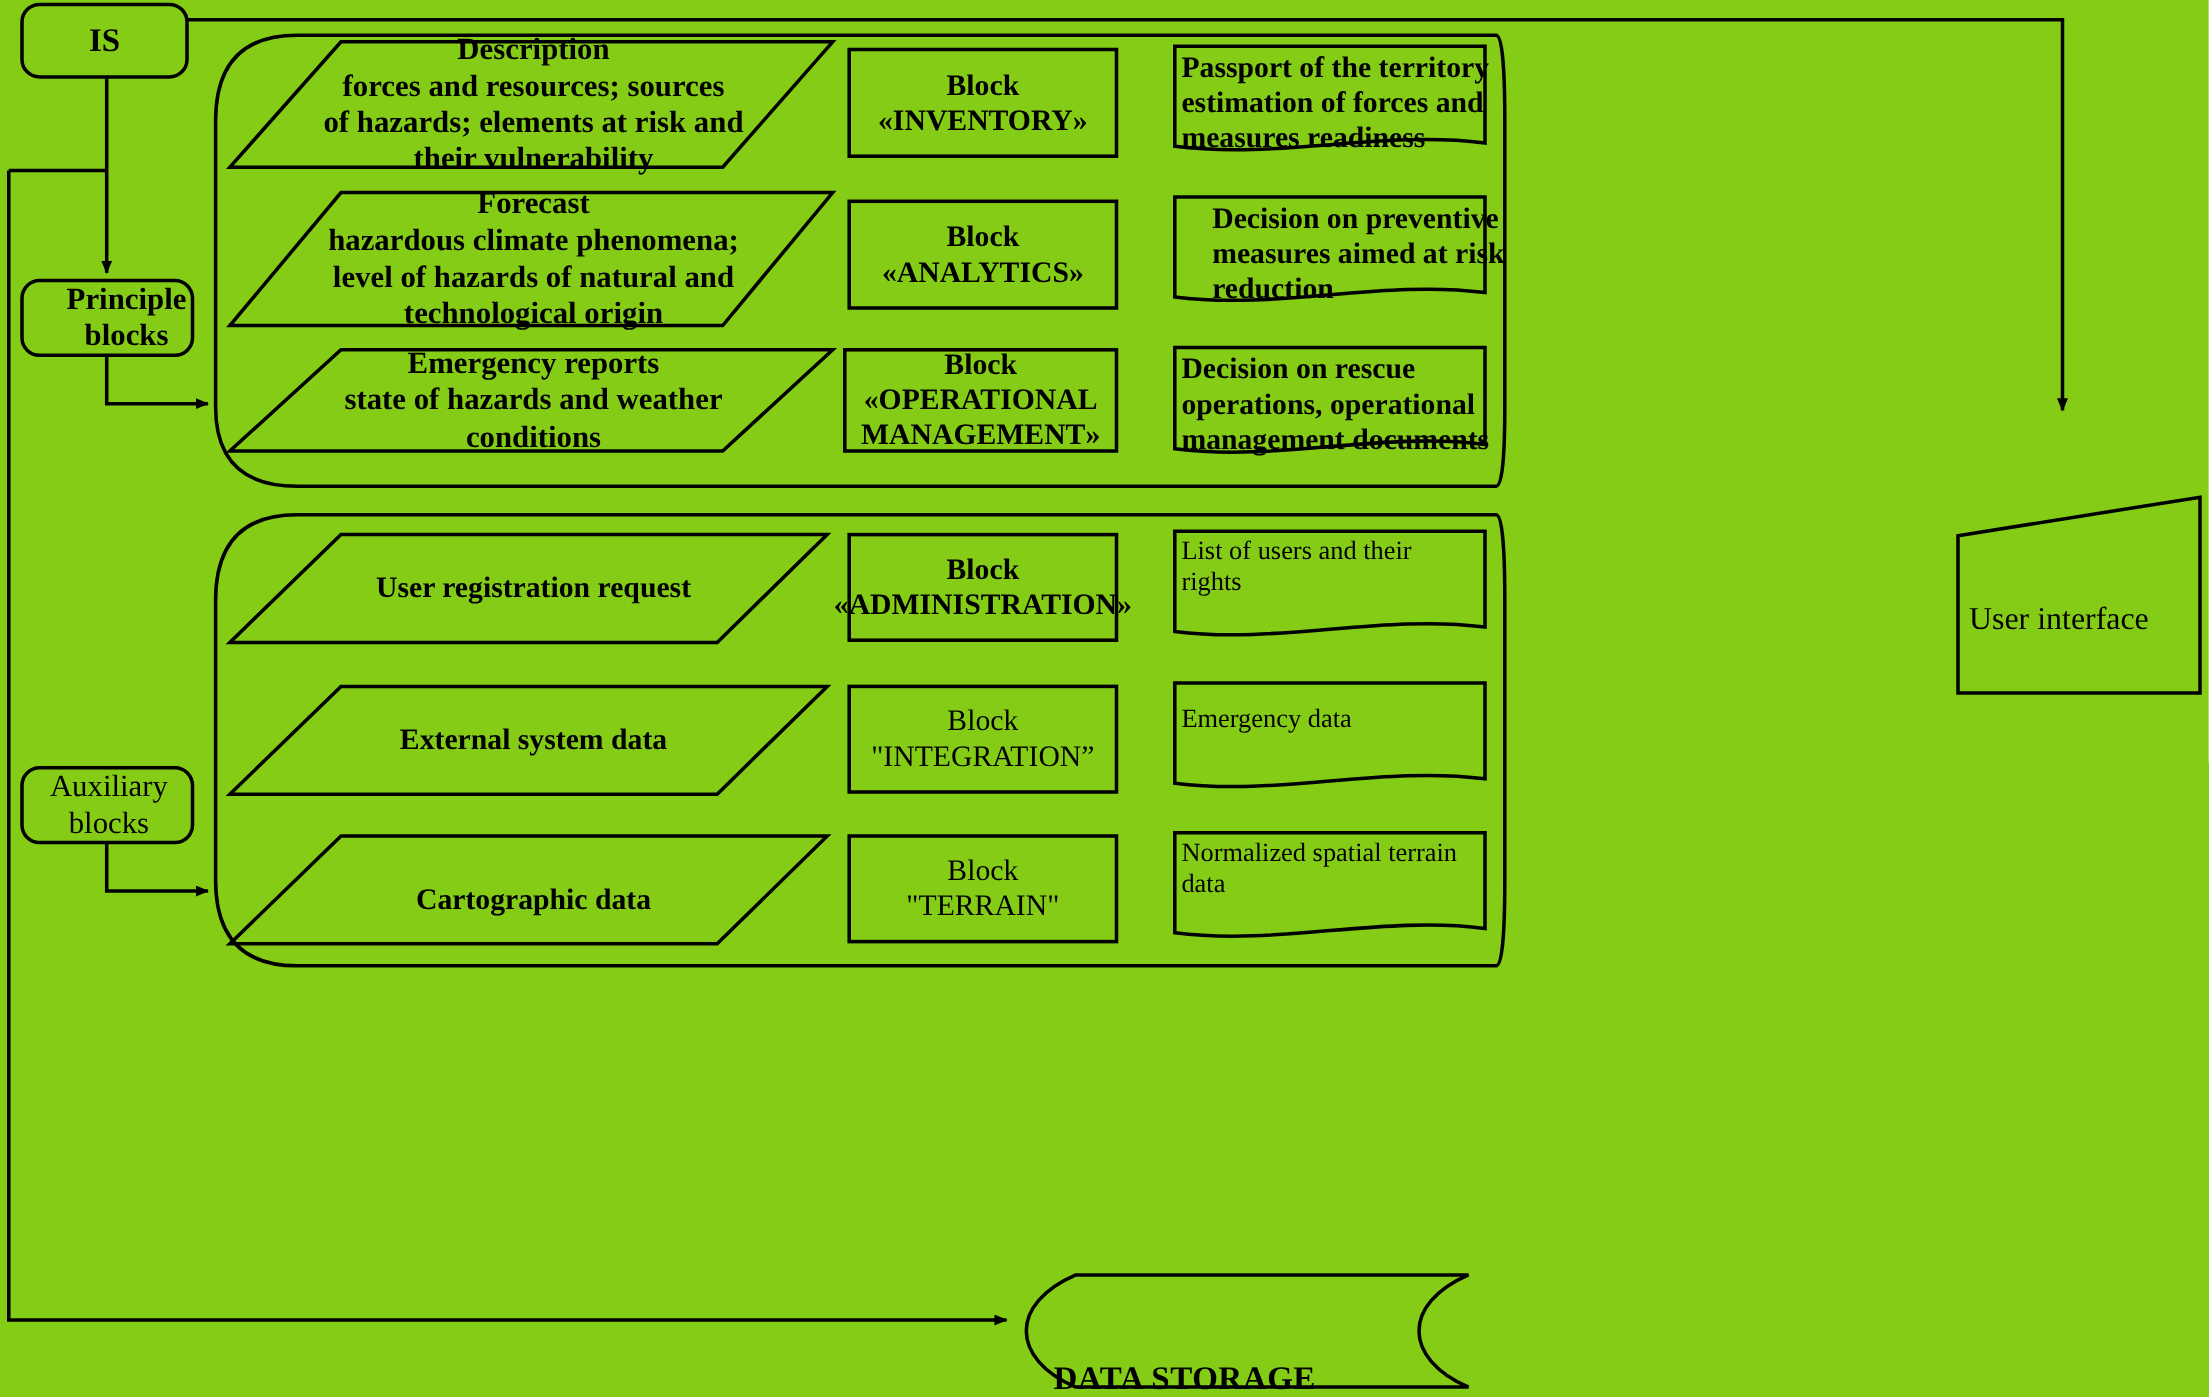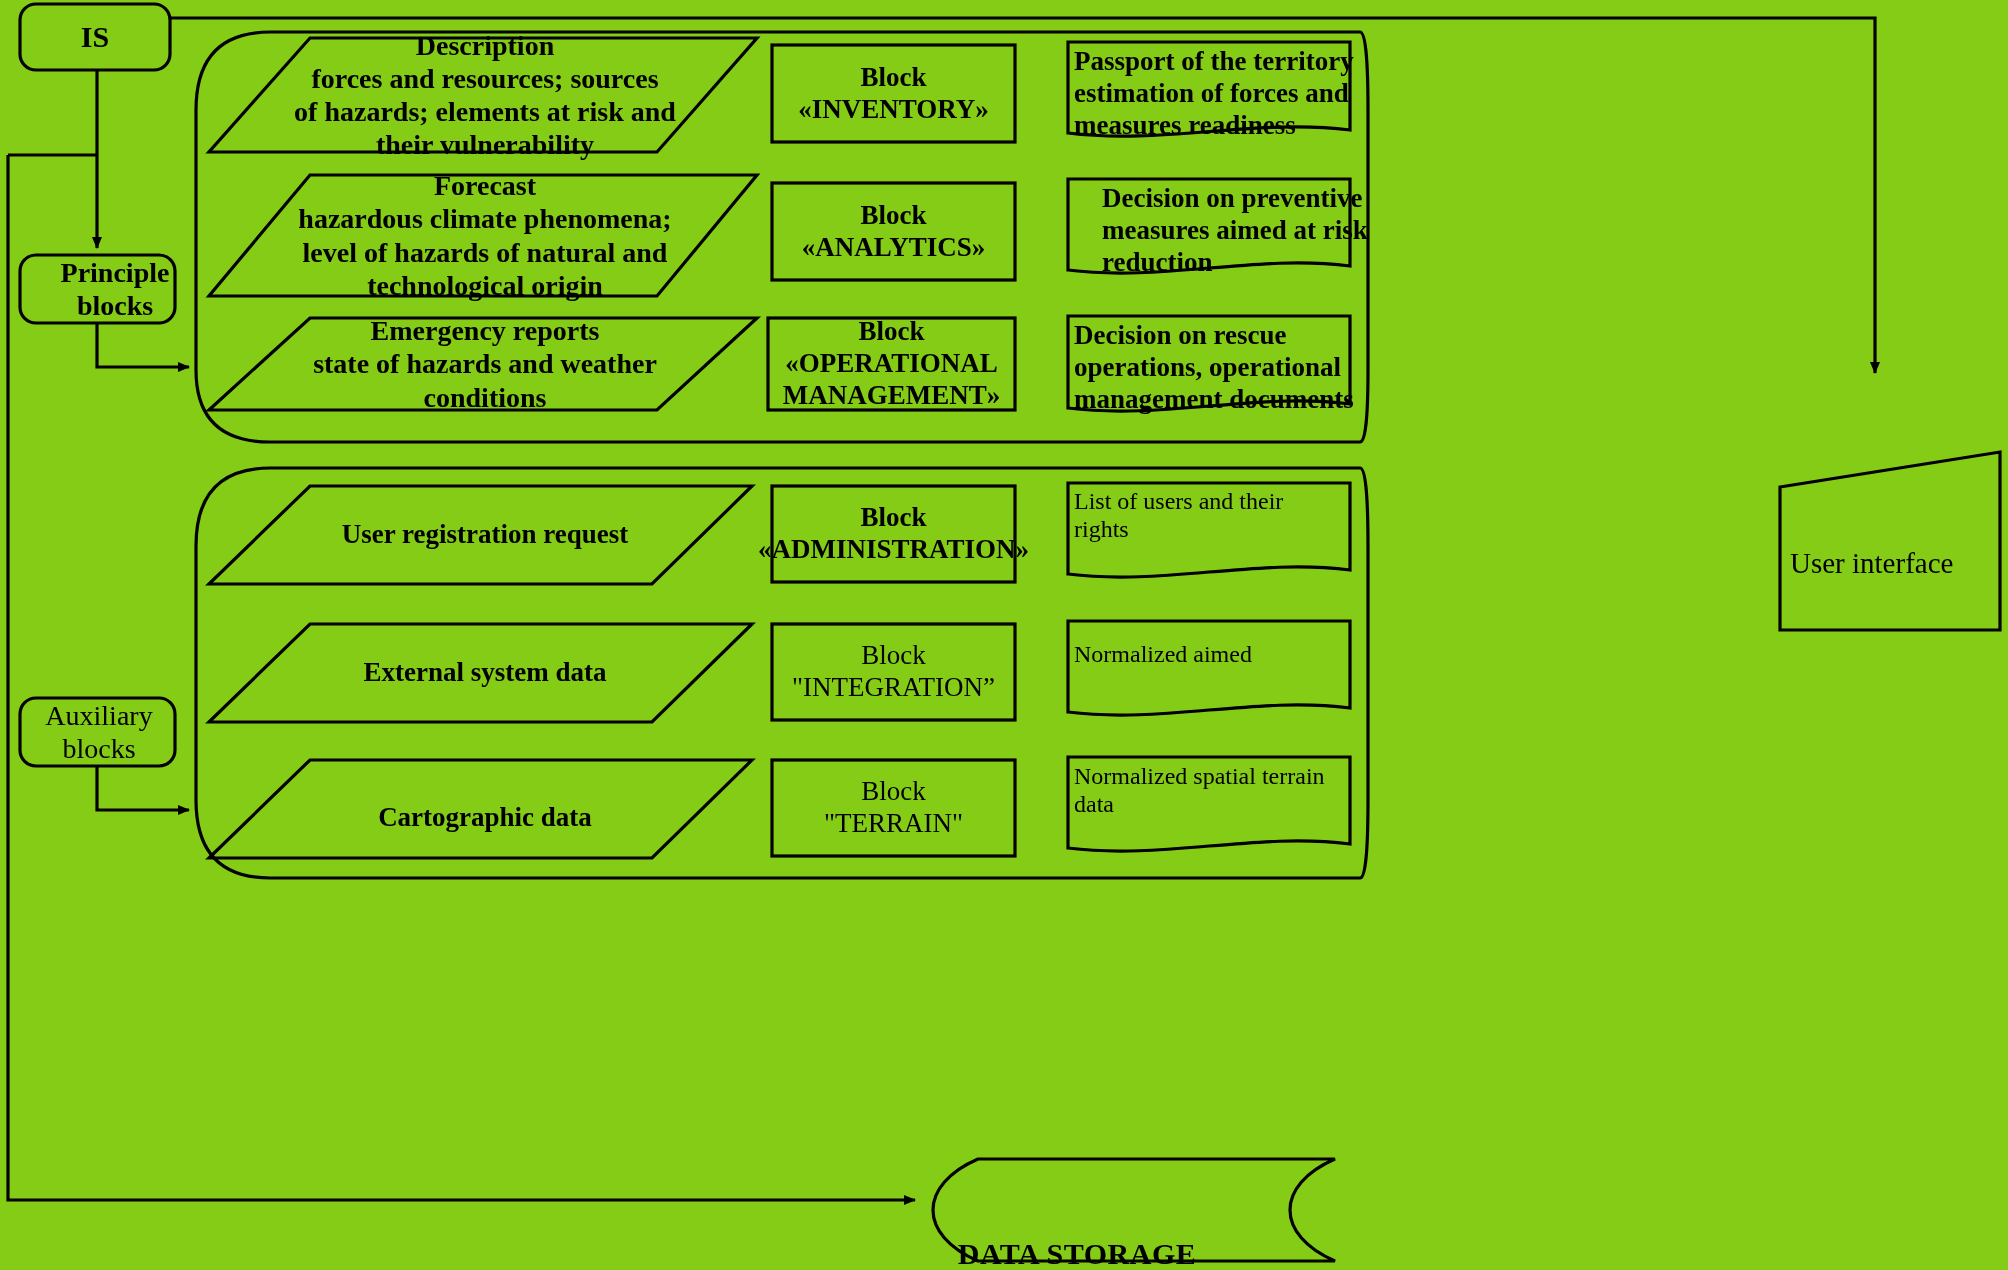--- a/index.html
+++ b/index.html
@@ -165,21 +165,21 @@
 operations, operational
 management documents</div>
   <div class="lbl f-block" style="left:772px;top:486px;width:243px;height:96px;">Block
 «ADMINISTRATION»</div>
   <div class="lbl left f-doc2" style="left:1074px;top:481px;width:282px;height:100px;align-items:flex-start;padding-top:6px;box-sizing:border-box;">List of users and their
 rights</div>
 
   <div class="lbl f-input2" style="left:250px;top:624px;width:470px;height:98px;">External  system data</div>
   <div class="lbl f-block2" style="left:772px;top:624px;width:243px;height:96px;">Block
 "INTEGRATION”</div>
-  <div class="lbl left f-doc2" style="left:1074px;top:634px;width:282px;height:80px;align-items:flex-start;padding-top:6px;box-sizing:border-box;">Normalized aimed</div>
+  <div class="lbl left f-doc2" style="left:1074px;top:634px;width:282px;height:80px;align-items:flex-start;padding-top:6px;box-sizing:border-box;">Emergency data</div>
 
   <div class="lbl f-input2" style="left:250px;top:760px;width:470px;height:116px;">Cartographic data</div>
   <div class="lbl f-block2" style="left:772px;top:760px;width:243px;height:96px;">Block
 "TERRAIN"</div>
   <div class="lbl left f-doc2" style="left:1074px;top:756px;width:282px;height:100px;align-items:flex-start;padding-top:6px;box-sizing:border-box;">Normalized spatial terrain
 data</div>
 
   <div class="lbl left f-ui" style="left:1790px;top:508px;width:210px;height:110px;">User interface</div>
 
   <div class="lbl f-ds" style="left:912px;top:1159px;width:330px;height:102px;margin-top:44px;">DATA STORAGE</div>

